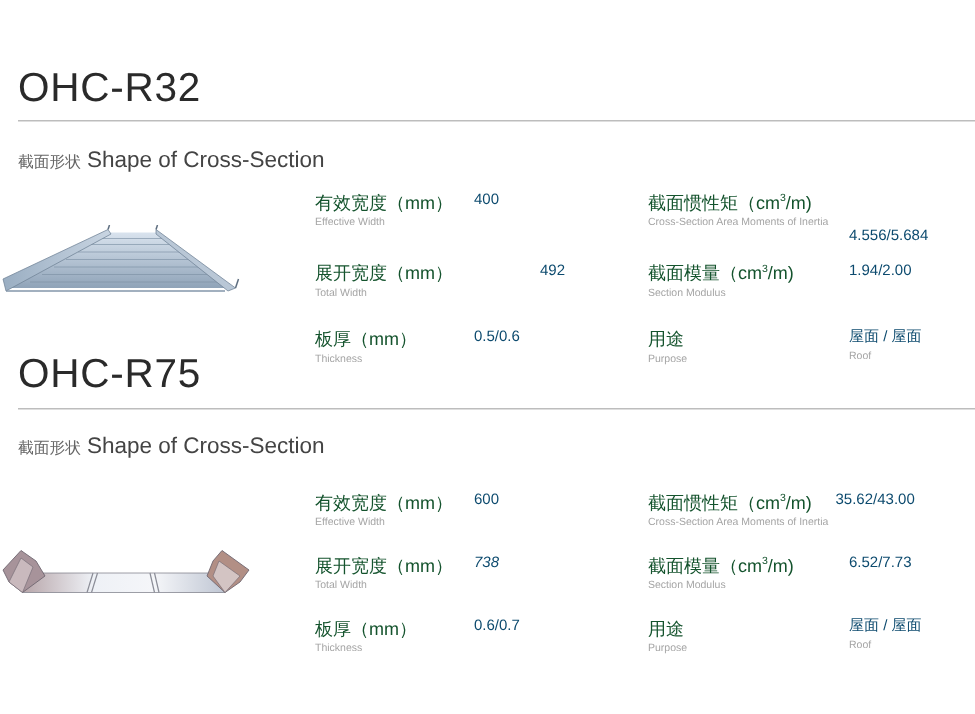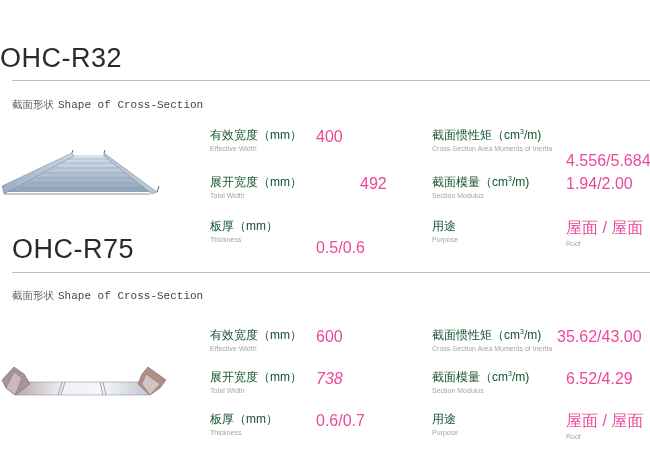--- a/index.html
+++ b/index.html
@@ -2,31 +2,31 @@
 <html><head>
 <meta charset="utf-8">
 <style>
   html, body { margin: 0; padding: 0; background: #ffffff; }
   body { width: 650px; height: 476px; position: relative; overflow: hidden;
          font-family: "Liberation Sans", "DejaVu Sans", sans-serif; color: #555; }
   .abs { position: absolute; }
   .title { font-size: 27px; color: #2a2a2a; letter-spacing: 0.5px; font-weight: normal; line-height: 1; }
   .divider { height: 1px; background: #bdbdbd; }
   .shape-label { font-size: 10.5px; color: #666; white-space: nowrap; }
-  .shape-label .en { font-size: 11px; color: #444; margin-left: 4px; font-family: Liberation Mono, monospace; }
+  .shape-label .en { font-size: 15px; color: #444; margin-left: 4px; }
   .spec-cn { font-size: 12px; color: #14532d; white-space: nowrap; line-height: 1; }
   .spec-en { font-size: 7px; color: #a5a5a5; white-space: nowrap; line-height: 1; }
-  .spec-val { font-size: 16px; color: #ec4899; white-space: nowrap; line-height: 1; }
+  .spec-val { font-size: 10px; color: #0c4a6e; white-space: nowrap; line-height: 1; }
   sup { font-size: 7px; vertical-align: super; line-height: 0; }
   svg { display: block; }
 </style>
 </head>
 <body>
 
-<div class="abs title" style="left:0; top:45px;">OHC-R32</div>
+<div class="abs title" style="left:12px; top:45px;">OHC-R32</div>
 <div class="abs divider" style="left:12px; top:80px; width:638px;"></div>
 <div class="abs shape-label" style="left:12px; top:98px;">
   <span>截面形状</span><span class="en">Shape of Cross-Section</span>
 </div>
 
 <div class="abs" style="left:0px; top:150px; width:170px; height:50px;">
   <svg width="170" height="50" viewBox="0 0 170 50">
     <defs>
       <linearGradient id="g32" x1="0" y1="0" x2="0" y2="1">
         <stop offset="0" stop-color="#d9e3ee"></stop>
@@ -69,21 +69,21 @@
 <div class="abs" style="left:210px; top:176px;">
   <div class="spec-cn">展开宽度（mm）</div>
   <div class="spec-en" style="margin-top:4px;">Total Width</div>
 </div>
 <div class="abs spec-val" style="left:316px; top:176px;margin-left:44px;">492</div>
 
 <div class="abs" style="left:210px; top:220px;">
   <div class="spec-cn">板厚（mm）</div>
   <div class="spec-en" style="margin-top:4px;">Thickness</div>
 </div>
-<div class="abs spec-val" style="left:316px; top:220px;margin-top:20px;">0.5/0.6</div>
+<div class="abs spec-val" style="left:316px; top:220px;">0.5/0.6</div>
 
 <div class="abs" style="left:432px; top:129px;">
   <div class="spec-cn"><span>截面惯性矩（cm</span><sup>3</sup><span>/m)</span></div>
   <div class="spec-en" style="margin-top:4px;">Cross-Section Area Moments of Inertia</div>
 </div>
 <div class="abs spec-val" style="left:566px; top:129px;margin-top:24px;">4.556/5.684</div>
 
 <div class="abs" style="left:432px; top:176px;">
   <div class="spec-cn"><span>截面模量（cm</span><sup>3</sup><span>/m)</span></div>
   <div class="spec-en" style="margin-top:4px;">Section Modulus</div>
@@ -152,21 +152,21 @@
 <div class="abs" style="left:432px; top:329px;">
   <div class="spec-cn"><span>截面惯性矩（cm</span><sup>3</sup><span>/m)</span></div>
   <div class="spec-en" style="margin-top:4px;">Cross-Section Area Moments of Inertia</div>
 </div>
 <div class="abs spec-val" style="left:557px; top:329px;">35.62/43.00</div>
 
 <div class="abs" style="left:432px; top:371px;">
   <div class="spec-cn"><span>截面模量（cm</span><sup>3</sup><span>/m)</span></div>
   <div class="spec-en" style="margin-top:4px;">Section Modulus</div>
 </div>
-<div class="abs spec-val" style="left:566px; top:371px;">6.52/4.29</div>
+<div class="abs spec-val" style="left:566px; top:371px;">6.52/7.73</div>
 
 <div class="abs" style="left:432px; top:413px;">
   <div class="spec-cn">用途</div>
   <div class="spec-en" style="margin-top:4px;">Purpose</div>
 </div>
 <div class="abs" style="left:566px; top:413px;">
   <div class="spec-val">屋面 / 屋面</div>
   <div class="spec-en" style="margin-top:4px;">Roof</div>
 </div>
 

